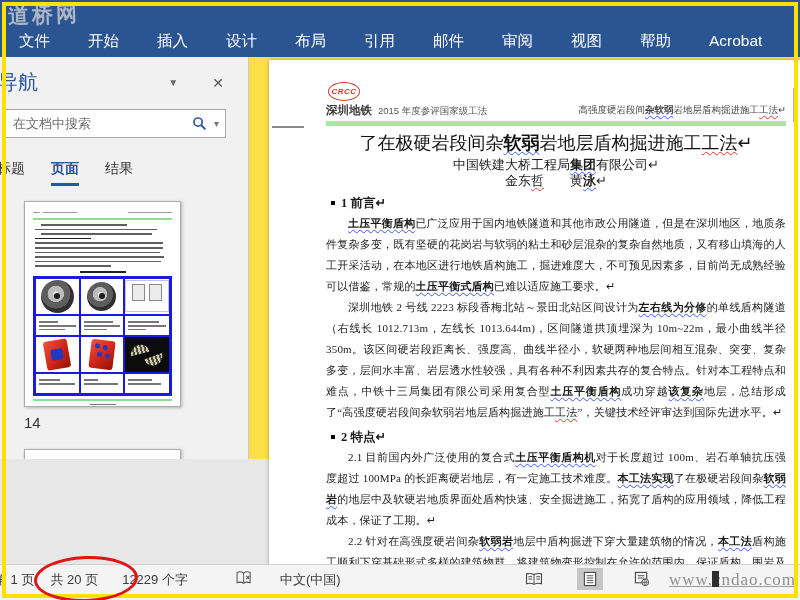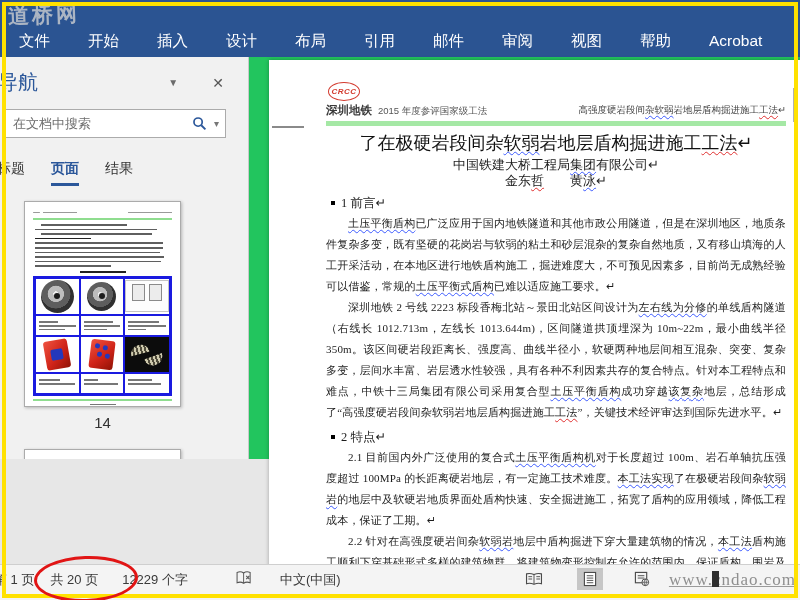--- a/index.html
+++ b/index.html
@@ -26,21 +26,21 @@
   .np-close{color:#555;font-size:14px;cursor:default;}
   .searchbox{display:flex;align-items:center;background:#fff;border:1px solid #ababab;height:27px;
              margin:13px 22px 0 2px;padding:0 6px 0 8px;}
   .searchbox input{flex:1;border:none;outline:none;font-size:13px;color:#3b82f6;background:transparent;
                    font-family:"Liberation Sans",sans-serif;}
   .searchbox input::placeholder{color:#6d6d6d;opacity:1;}
   .s-chev{color:#777;font-size:10px;margin-left:7px;}
   .tabs{display:flex;gap:26px;margin:22px 0 0 -3px;font-size:14px;color:#333;}
   .tab{padding-bottom:5px;border-bottom:3px solid transparent;cursor:default;}
   .tab.active{color:var(--accent_blue);font-weight:bold;border-bottom-color:var(--accent_blue);}
-  .thumbs{margin:15px 0 0 24px;width:157px;display:flex;flex-direction:column;align-items:center;}
+  .thumbs{margin:15px 0 0 24px;width:157px;display:flex;flex-direction:column;}
   .thumb{width:157px;background:#fff;border:1px solid #ababab;box-shadow:1px 1px 3px rgba(0,0,0,.25);box-sizing:border-box;}
   .t1{height:206px;}
   .t2{height:120px;margin-top:9px;}
   .thumb-num{margin:7px 0 9px;font-size:15px;color:#333;}
   .mp{padding:7px 8px 0;}
   .mp-head{display:flex;align-items:center;gap:3px;height:7px;}
   .mp-logo{width:7px;height:5px;background:var(--part_red);border-radius:1px;}
   .mp-head i{display:block;height:1.5px;background:#9a9a9a;}
   .mp-head .short{width:34px;}
   .mp-head .right{width:44px;margin-left:auto;}
@@ -75,44 +75,44 @@
   .arc.a2{right:5px;bottom:7px;transform:rotate(160deg);}
   .m2table{border:2px solid var(--table_border_blue);display:grid;grid-template-columns:45% 28% 27%;height:54px;margin-top:5px;background:#fff;}
   .m2c{border:1px solid var(--table_border_blue);box-sizing:border-box;display:flex;align-items:center;justify-content:center;}
   .m2c.photo{background:#d8cdb6;}
   .ring{width:32px;height:32px;border-radius:50%;flex:none;
         background:radial-gradient(circle,#101010 0 28%,#3d3d3d 30% 52%,#928d78 54% 66%,#4e4a3c 68%);}
   .m2c.mid,.m2c.right{display:block;padding-top:10px;}
   .m2c i{display:block;height:1.5px;background:#666;margin:4px 5px 0;}
 
   
-  .docarea{flex:1;position:relative;background:#22c55e;}
+  .docarea{flex:1;position:relative;background:#fde047;}
   .page{position:absolute;left:20px;top:3px;right:0;height:620px;background:#fff;
         box-shadow:0 0 4px rgba(0,0,0,.3);padding:22px 14px 0 57px;box-sizing:border-box;color:#1c1c1c;}
   .dhead{display:flex;align-items:flex-end;height:36px;position:relative;}
   .dh-logo-col{display:flex;flex-direction:column;align-items:flex-start;}
   .crcc{width:30px;height:17px;border:1px solid #d33a2e;border-radius:50%;display:flex;align-items:center;justify-content:center;
         color:#d33a2e;font-size:8px;font-weight:bold;font-style:italic;letter-spacing:.5px;margin-left:2px;}
   .dh-row{display:flex;align-items:flex-end;gap:6px;margin-top:2px;}
   .dh-brand{font-size:11.5px;font-weight:bold;color:#3a3a3a;}
   .dh-note{font-size:9.5px;color:#555;}
   .dh-right{margin-left:auto;font-size:9.5px;color:#444;align-self:flex-end;padding-bottom:1px;}
   .dh-vline{position:absolute;right:-8px;bottom:-4px;width:1px;height:34px;background:#b0b0b0;}
   .greenline{height:5px;background:var(--header_green);margin-top:3px;position:relative;}
   .greenline::after{content:"";position:absolute;left:-54px;top:5px;width:32px;height:2px;background:#8a8a8a;}
   .dtitle{margin:5px 0 0;font-family:"Liberation Serif",serif;font-weight:400;font-size:18px;line-height:24px;
           text-align:center;color:#111;}
   .dcompany{margin-top:2px;font-size:13px;line-height:16px;text-align:center;}
   .dauthors{font-size:13px;line-height:16px;text-align:center;}
   .dbody{margin-top:6px;font-family:"Liberation Serif",serif;}
-  .doc-h{font-size:12.5px;line-height:16px;font-weight:normal;margin:6px 0 2px;}
+  .doc-h{font-size:12.5px;line-height:16px;font-weight:bold;margin:6px 0 2px;}
   .sq{display:inline-block;width:4px;height:4px;background:#000;margin:0 6px 2px 5px;}
   .doc-p{font-size:11px;line-height:21px;margin:0;text-align:justify;text-indent:2em;letter-spacing:.2px;}
   .wavy-blue{text-decoration-line:underline;text-decoration-style:wavy;text-decoration-color:#3d5bff;
-             text-decoration-thickness:1px;text-underline-offset:2px;}
+             text-decoration-thickness:1px;text-underline-offset:2px;font-weight:bold;}
   .wavy-red{text-decoration-line:underline;text-decoration-style:wavy;text-decoration-color:#e03030;
             text-decoration-thickness:1px;text-underline-offset:2px;}
 
   
   .statusbar{position:absolute;left:0;right:0;bottom:0;height:36px;background:#f4f4f4;border-top:1px solid #cfcfcf;
              display:flex;align-items:flex-start;z-index:40;font-size:13px;color:#3a3a3a;padding-top:6px;box-sizing:border-box;}
   .sb-item{cursor:default;}
   .pgpos{margin-left:-6px;}
   .pgtot{margin-left:16px;}
   .wc{margin-left:24px;}

